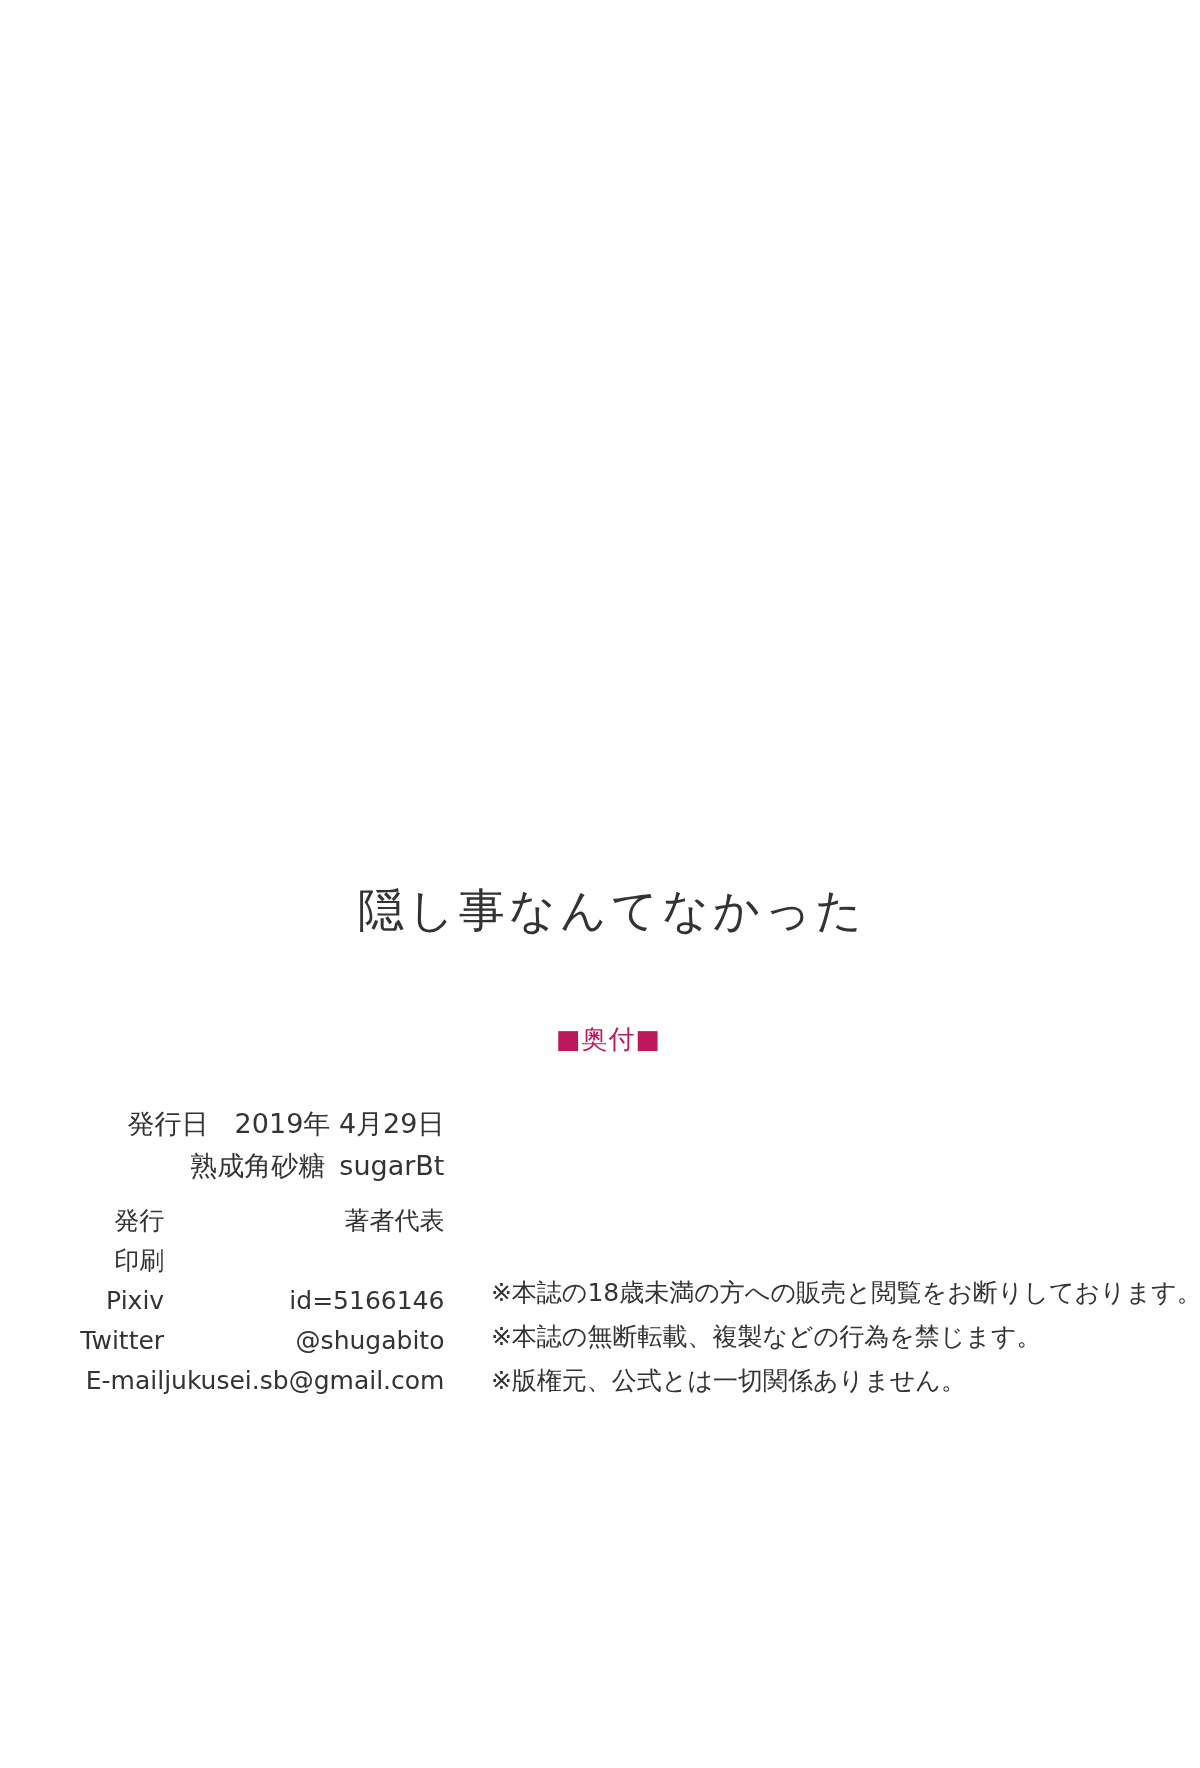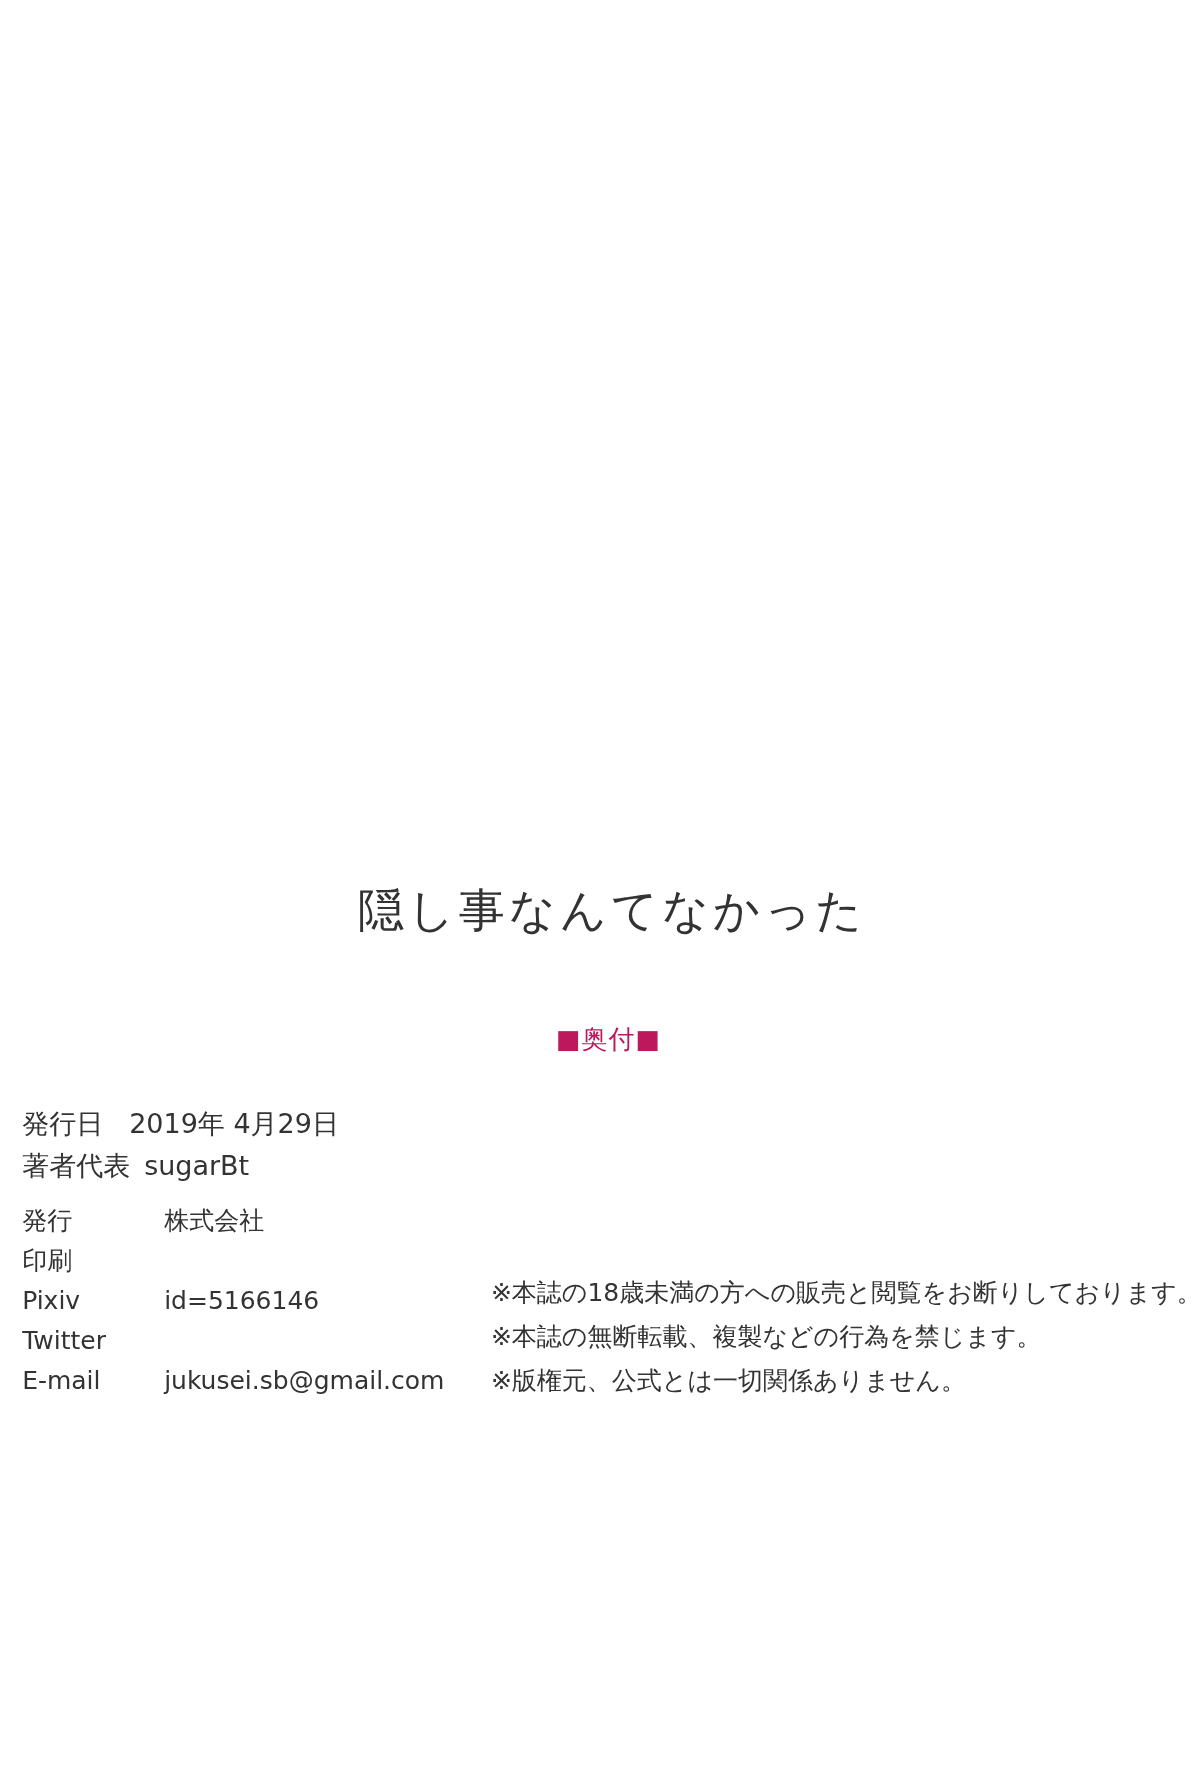--- a/index.html
+++ b/index.html
@@ -39,21 +39,21 @@
   }
   .section-marker {
     font-size: 26px;
     letter-spacing: 1px;
     color: #be185d;
     margin: 0 7px 46px 0;
     font-family: "DejaVu Sans", sans-serif;
   }
   .imprint-block {
     display: inline-block;
-    text-align: left;
+    text-align: right;
   }
   .imprint-head {
     font-size: 27px;
     line-height: 42px;
     color: #333333;
     font-family: "DejaVu Sans", sans-serif;
     white-space: nowrap;
   }
   .imprint-head .sp-a { display: inline-block; width: 26px; }
   .imprint-head .sp-b { display: inline-block; width: 14px; }
@@ -99,41 +99,42 @@
 
     <div class="section-marker">■奥付■</div>
 
     <div class="imprint-block">
 
       <div class="imprint-head">
         <span>発行日</span><span class="sp-a"></span><span>2019年 4月29日</span>
       </div>
 
       <div class="imprint-head">
-        <span>著者代表</span><span class="sp-b"></span><span>sugarBt</span>
+        <span>熟成角砂糖</span><span class="sp-b"></span><span>sugarBt</span>
       </div>
 
       <div class="imprint-rows">
 
         <div class="imprint-row">
           <span class="label">発行</span>
-          <span class="value">株式会社</span>
+          <span class="value">著者代表</span>
         </div>
 
         <div class="imprint-row">
           <span class="label">印刷</span>
         </div>
 
         <div class="imprint-row">
           <span class="label">Pixiv</span>
           <span class="value">id=5166146</span>
         </div>
 
         <div class="imprint-row">
           <span class="label">Twitter</span>
+          <span class="value">@shugabito</span>
         </div>
 
         <div class="imprint-row">
           <span class="label">E-mail</span>
           <span class="value">jukusei.sb@gmail.com</span>
         </div>
 
       </div>
     </div>
 

